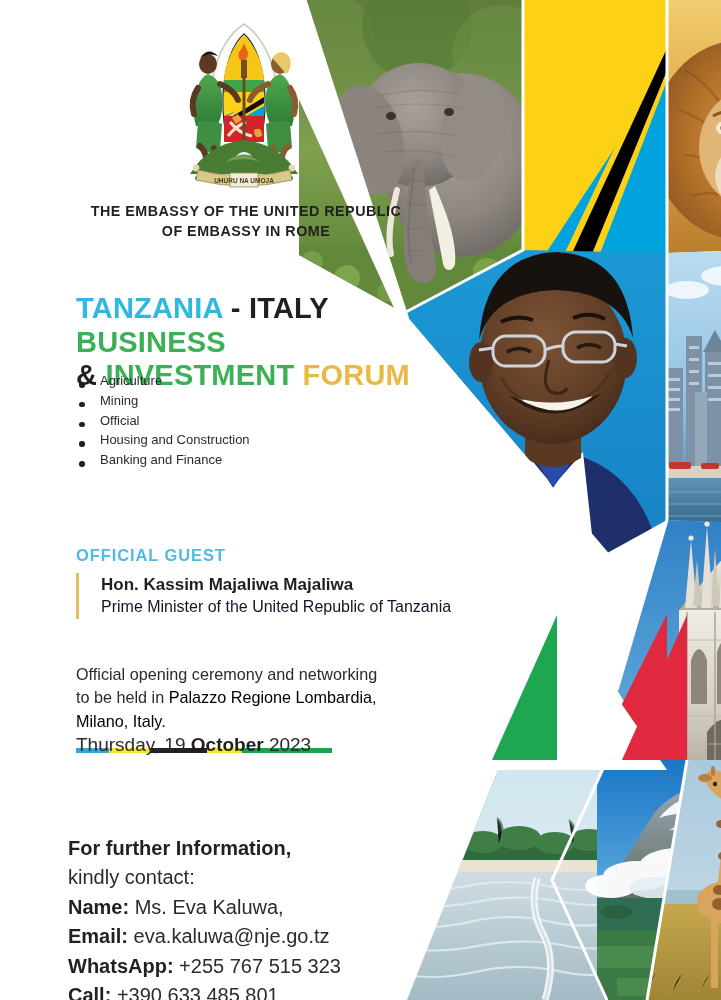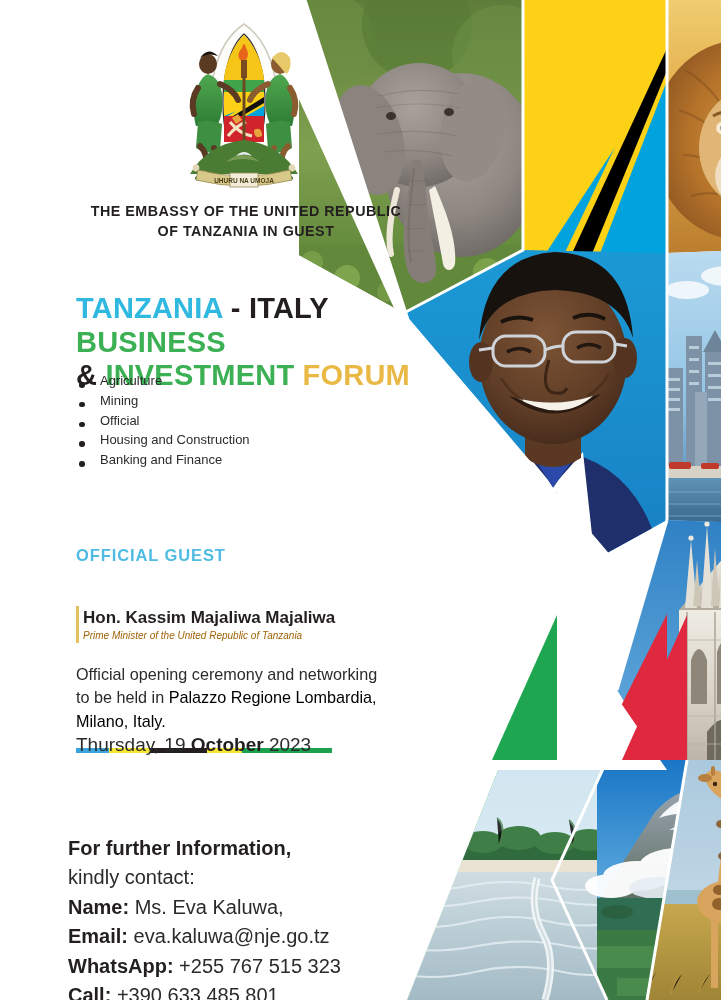--- a/index.html
+++ b/index.html
@@ -93,31 +93,31 @@
 
   
   .guest-label {
     position:absolute; top:546px; left:44px;
     font-size:16.5px;
     font-weight:bold;
     letter-spacing:0.9px;
     color:#4fbbe3;
   }
   .guest-box {
-    position:absolute; top:606px; left:44px;
+    position:absolute; top:573px; left:44px;
     width:390px;
-    padding-left:4px;
+    padding-left:22px;
     border-left:3px solid #e3c15e;
   }
   .guest-name {
     font-size:17px; font-weight:bold; color:#231f20;
     line-height:1.38;
   }
   .guest-role {
-    font-size:10px; font-style:italic; color:#a16207;
+    font-size:16px; color:#0f172a;
     line-height:1.38;
   }
 
   
   .venue {
     position:absolute; top:663px; left:44px;
     width:375px;
     font-size:16.2px;
     line-height:1.44;
     color:#2b2b2b;
@@ -773,21 +773,21 @@
         </g>
 
         <path d="M24 152 q46 12 92 0 l2 10 q-48 12 -96 0z" fill="#d8c98b" stroke="#9a8c55" stroke-width="0.8"></path>
         <rect x="56" y="155" width="28" height="14" fill="#f2ecd8" stroke="#9a8c55" stroke-width="0.8"></rect>
         <text x="70" y="165" font-family="'Liberation Sans', sans-serif" font-size="6.5" font-weight="bold" text-anchor="middle" fill="#4a3d16">UHURU NA UMOJA</text>
       </svg>
     </div>
 
     <div class="embassy">
       <div>THE EMBASSY OF THE UNITED REPUBLIC</div>
-      <div>OF TANZANIA IN GUEST</div>
+      <div>OF EMBASSY IN ROME</div>
     </div>
 
     <div class="title-block">
       <div>
         <span class="t-tanzania">TANZANIA</span><span class="t-dash"> - </span><span class="t-italy">ITALY</span>
         <span class="t-business">BUSINESS</span>
       </div>
       <div>
         <span class="t-amp">&amp;</span>
         <span class="t-invest">INVESTMENT</span>

